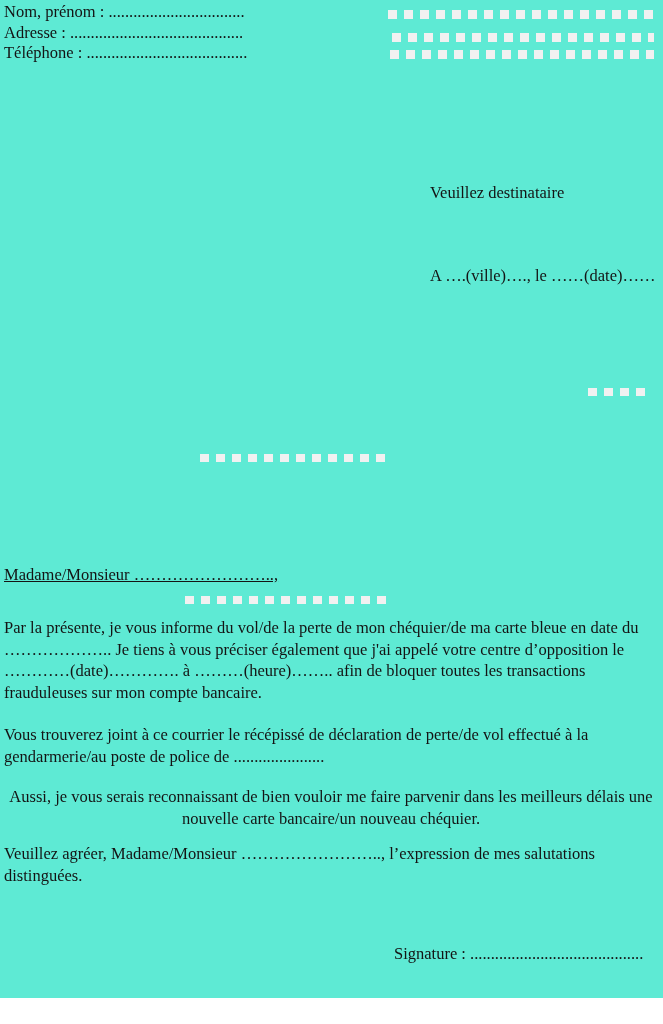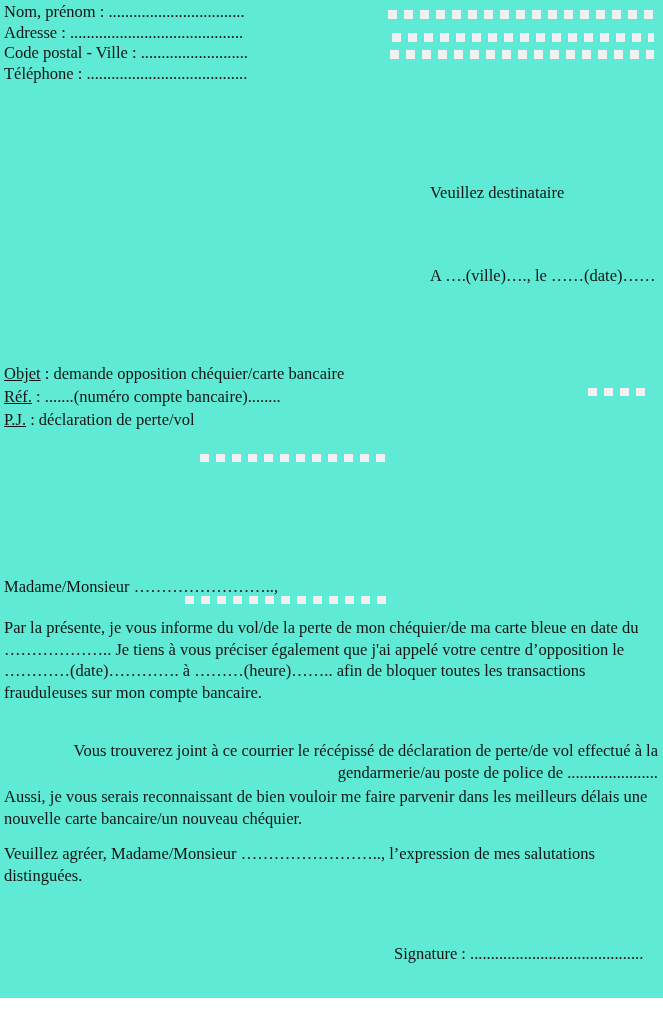--- a/index.html
+++ b/index.html
@@ -12,25 +12,25 @@
   .page {
     position:relative; width:663px; height:998px;
     background:#5eead4; overflow:hidden;
   }
   .blk { position:absolute; font-size:16.5px; }
   .sender { left:4px; top:2px; line-height:20.6px; white-space:nowrap; }
   .recipient { left:430px; top:182px; line-height:22.6px; white-space:nowrap; }
   .dateline { left:430px; top:266px; white-space:nowrap; }
   .subject { left:4px; top:363px; line-height:22.8px; white-space:nowrap; }
   .subject .lbl { text-decoration:underline; }
-  .salutation { left:4px; top:577px; white-space:nowrap; }
+  .salutation { left:4px; top:565px; white-space:nowrap;text-decoration:underline; }
   .para { left:4px; width:654px; line-height:21.6px; text-align:left;font-family:Liberation Serif, serif; }
   .p1 { top:617px; }
-  .p2 { top:740px;text-align:right; }
-  .p3 { top:786px; }
+  .p2 { top:724px; }
+  .p3 { top:786px;text-align:center; }
   .closing { top:843px; }
   .signature { left:394px; top:944px; white-space:nowrap; }
   
   .wm {
     position:absolute;
     background-image:repeating-linear-gradient(90deg, var(--wm,#f1f1f1) 0 9px, transparent 9px 16px);
   }
   .wm1 { left:388px; top:10px;  width:266px; height:9px; }
   .wm2 { left:392px; top:33px;  width:262px; height:9px; }
   .wm3 { left:390px; top:50px;  width:264px; height:9px; }
@@ -46,35 +46,29 @@
   <div class="wm wm1"></div>
   <div class="wm wm2"></div>
   <div class="wm wm3"></div>
   <div class="wm wm4"></div>
   <div class="wm wm5"></div>
   <div class="wm wm6"></div>
 
   <div class="blk sender">
     <div>Nom, prénom : .................................</div>
     <div>Adresse : ..........................................</div>
-    <div>Code postal - Ville : ..........................</div>
     <div>Téléphone : .......................................</div>
   </div>
 
   <div class="blk recipient">
     <div>Veuillez destinataire</div>
   </div>
 
   <div class="blk dateline">A ….(ville)…., le ……(date)……</div>
 
-  <div class="blk subject">
-    <div><span class="lbl">Objet</span><span> : demande opposition chéquier/carte bancaire</span></div>
-    <div><span class="lbl">Réf.</span><span> : .......(numéro compte bancaire)........</span></div>
-    <div><span class="lbl">P.J.</span><span> : déclaration de perte/vol</span></div>
-  </div>
 
   <div class="blk salutation">Madame/Monsieur ……………………..,</div>
 
   <div class="blk para p1">Par la présente, je vous informe du vol/de la perte de mon chéquier/de ma carte bleue en date du ……………….. Je tiens à vous préciser également que j'ai appelé votre centre d’opposition le …………(date)…………. à ………(heure)…….. afin de bloquer toutes les transactions frauduleuses sur mon compte bancaire.</div>
   <div class="blk para p2">Vous trouverez joint à ce courrier le récépissé de déclaration de perte/de vol effectué à la gendarmerie/au poste de police de ......................</div>
   <div class="blk para p3">Aussi, je vous serais reconnaissant de bien vouloir me faire parvenir dans les meilleurs délais une nouvelle carte bancaire/un nouveau chéquier.</div>
   <div class="blk para closing">Veuillez agréer, Madame/Monsieur …………………….., l’expression de mes salutations distinguées.</div>
 
   <div class="blk signature">Signature : ..........................................</div>
 

